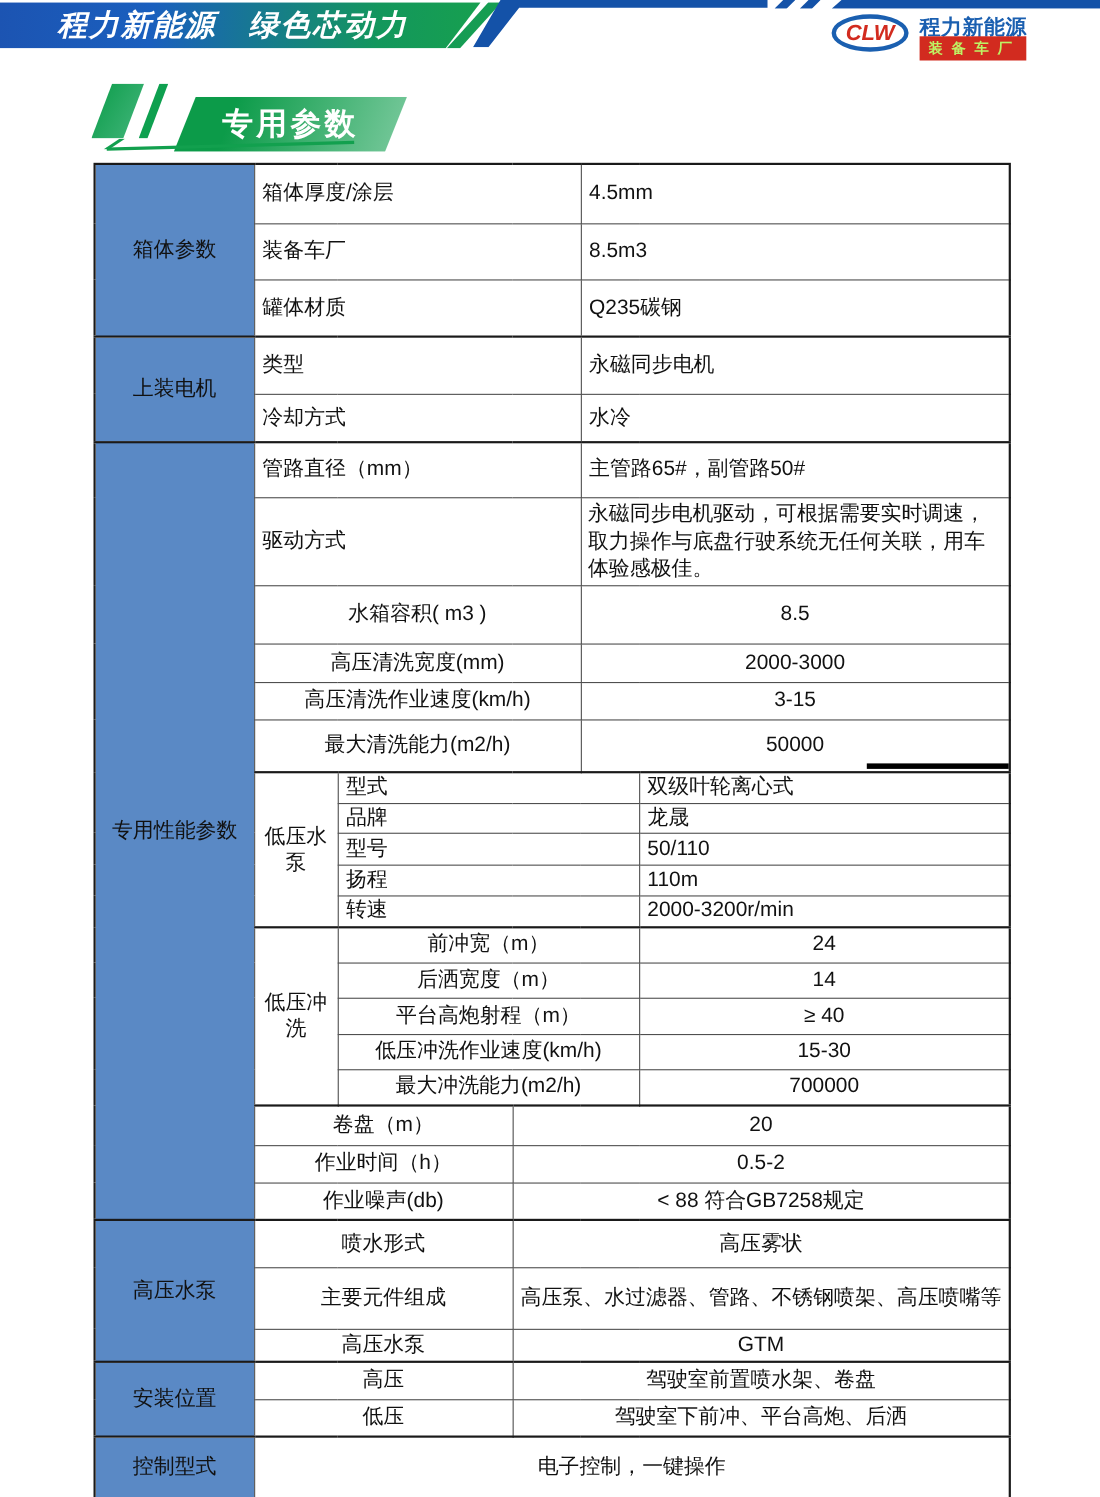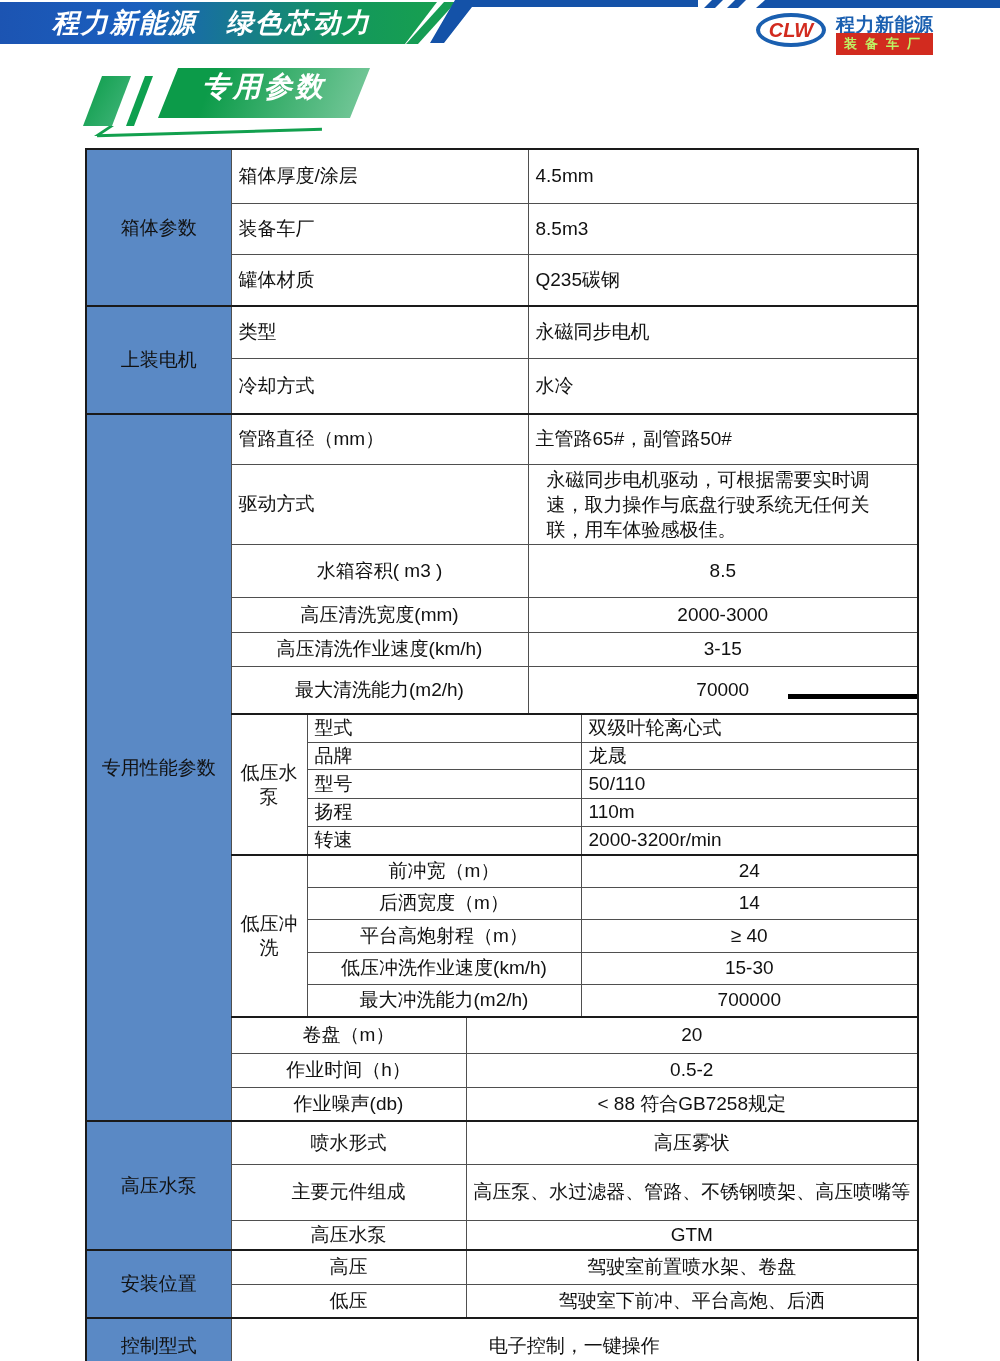--- a/index.html
+++ b/index.html
@@ -46,43 +46,43 @@
   .logo-sub{
     position:absolute;left:80px;top:23px;width:89px;background:var(--logo-red);color:#bef264;
     font-size:13px;font-weight:700;letter-spacing:8px;padding:2px 0 2px 8px;white-space:nowrap;
   }
   
   .badge-small{position:absolute;left:83px;top:76px;width:48px;height:50px;
     background:linear-gradient(120deg,#0a9b48,#45b77d);
     clip-path:polygon(19px 0,48px 0,29px 50px,0 50px);}
   .badge-thin{position:absolute;left:126px;top:76px;width:28px;height:50px;background:#0ea04f;
     clip-path:polygon(19px 0,27px 0,8px 50px,0 50px);}
-  .badge-main{position:absolute;left:158px;top:68px;width:212px;height:50px;
+  .badge-main{position:absolute;left:158px;top:88px;width:212px;height:50px;
     background:linear-gradient(110deg,var(--badge-green) 25%,#7bca9e 100%);
     clip-path:polygon(20px 0,212px 0,192px 50px,0 50px);
-    display:flex;justify-content:center;font-style:italic;}
+    display:flex;align-items:center;justify-content:center;}
   .badge-main .t{color:#fff;font-size:28px;font-weight:700;letter-spacing:3px;}
   .badge-underline{position:absolute;left:97px;top:131px;width:225px;height:3px;
     background:#12a04e;transform:rotate(-1.6deg);}
   .badge-underline-cap{position:absolute;left:94px;top:126px;width:20px;height:10px;background:#12a04e;
     clip-path:polygon(15px 0,20px 0,5px 10px,0 10px);}
   
   .spec-table{
     position:absolute;left:85px;top:148px;width:832px;
     border-collapse:collapse;table-layout:fixed;border:2px solid var(--border-dark);
   }
   .spec-table td{
     border:1px solid var(--border-mid);font-size:19px;color:var(--text);
     vertical-align:middle;padding:0 6px;line-height:1.25;overflow:hidden;
   }
   .spec-table td.hdr{background:var(--table-header-blue);text-align:center;padding:0 2px;}
   .spec-table td.sub{text-align:center;padding:0 1px;}
   .spec-table td.l{text-align:left;padding-left:7px;}
   .spec-table td.c{text-align:center;}
-  .spec-table td.wrap{line-height:25px;padding:2px 18px;}
+  .spec-table td.wrap{line-height:25px;padding:2px 6px;}
   .spec-table td.bt2{border-top:2px solid var(--border-dark);}
   .thick-line{position:absolute;left:788px;top:694px;width:129px;height:5px;background:#000;}
 </style>
 </head>
 <body>
 
 <div class="banner">
   <span class="banner-text">程力新能源　绿色芯动力</span>
 </div>
 <div class="banner-sliver"></div>
@@ -128,21 +128,21 @@
       </tr>
       <tr style="height: 52px;">
         <td colspan="3" class="l">罐体材质</td>
         <td colspan="2" class="l">Q235碳钢</td>
       </tr>
       <tr style="height: 52px;">
         <td rowspan="2" class="hdr bt2">上装电机</td>
         <td colspan="3" class="l bt2">类型</td>
         <td colspan="2" class="l bt2">永磁同步电机</td>
       </tr>
-      <tr style="height: 56px; border-radius: 25px;">
+      <tr style="height: 44px; border-radius: 25px;">
         <td colspan="3" class="l">冷却方式</td>
         <td colspan="2" class="l">水冷</td>
       </tr>
       <tr style="height: 50px;">
         <td rowspan="19" class="hdr bt2">专用性能参数</td>
         <td colspan="3" class="l bt2">管路直径（mm）</td>
         <td colspan="2" class="l bt2">主管路65#，副管路50#</td>
       </tr>
       <tr style="height: 77px;">
         <td colspan="3" class="l">驱动方式</td>
@@ -155,21 +155,21 @@
       <tr style="height: 35px;">
         <td colspan="3" class="c">高压清洗宽度(mm)</td>
         <td colspan="2" class="c">2000-3000</td>
       </tr>
       <tr style="height: 34px; margin-top: 14px;">
         <td colspan="3" class="c">高压清洗作业速度(km/h)</td>
         <td colspan="2" class="c">3-15</td>
       </tr>
       <tr style="height: 48px;">
         <td colspan="3" class="c">最大清洗能力(m2/h)</td>
-        <td colspan="2" class="c">70000</td>
+        <td colspan="2" class="c">50000</td>
       </tr>
       <tr style="height: 28px;">
         <td rowspan="5" class="sub bt2">低压水泵</td>
         <td colspan="3" class="l bt2">型式</td>
         <td class="l bt2">双级叶轮离心式</td>
       </tr>
       <tr style="height: 27px;">
         <td colspan="3" class="l">品牌</td>
         <td class="l">龙晟</td>
       </tr>

